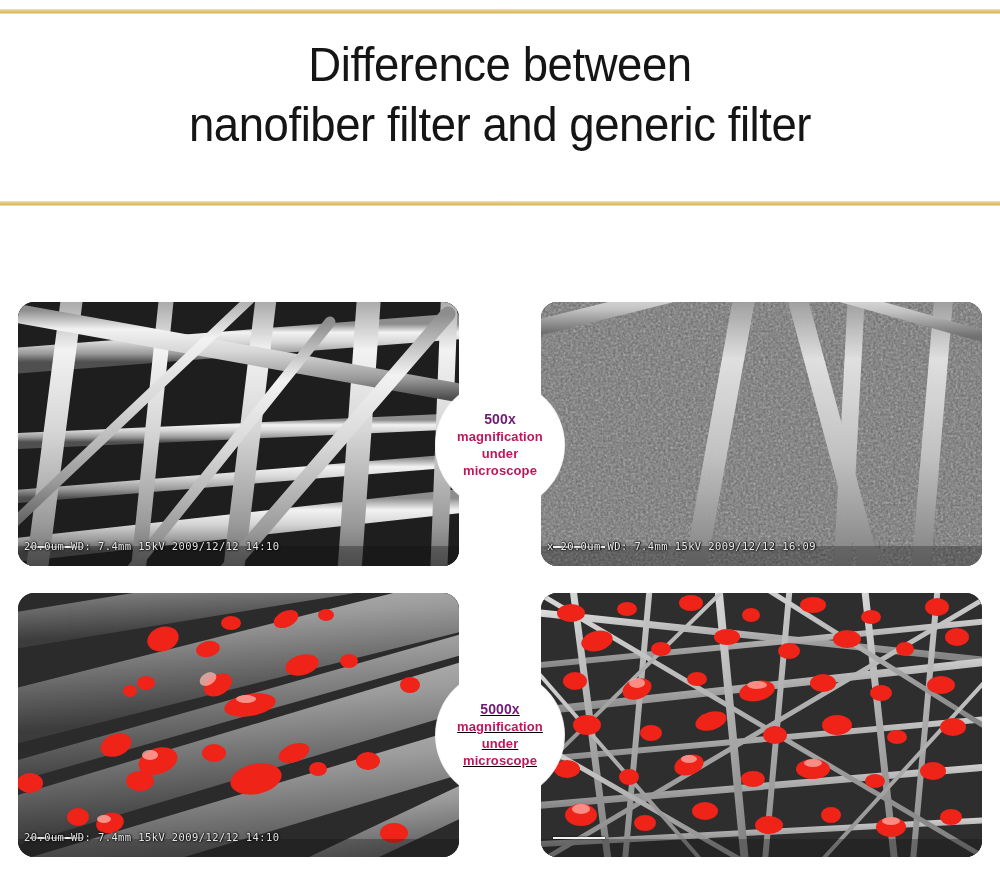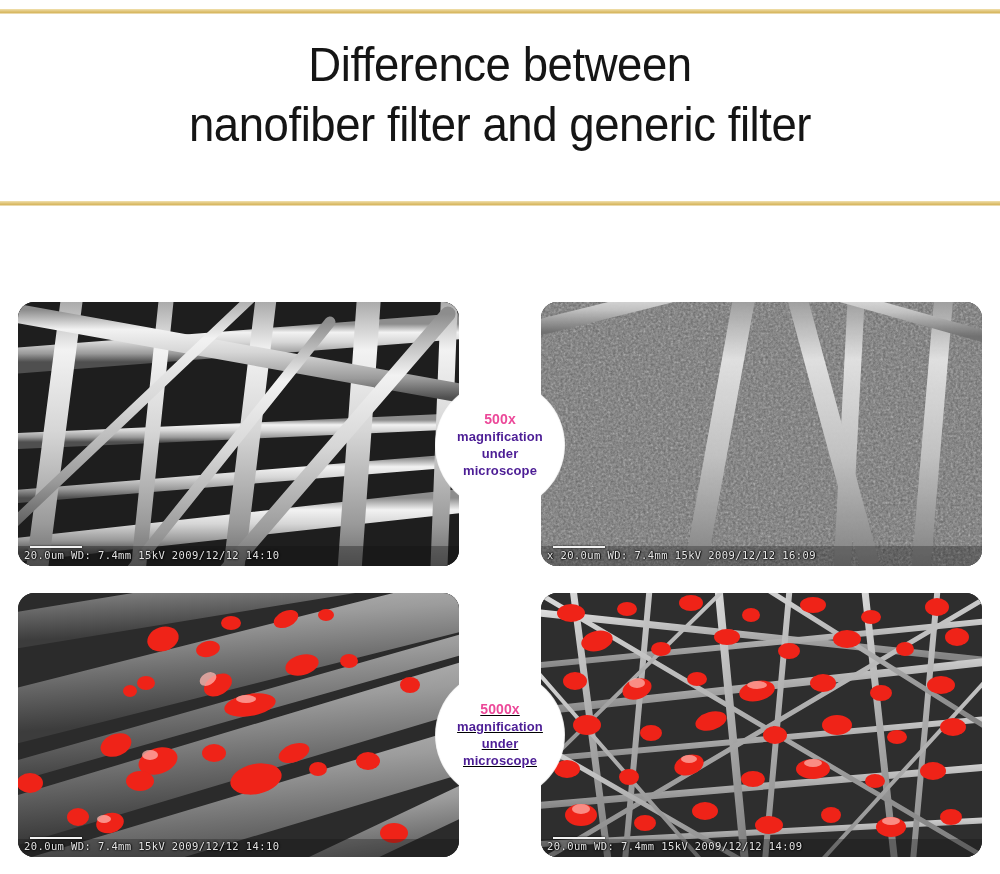--- a/index.html
+++ b/index.html
@@ -63,21 +63,21 @@
     display:flex;align-items:flex-end;
     pointer-events:none;
   }
   .sem-caption-text{
     font-family:"DejaVu Sans Mono","Liberation Mono",monospace;
     font-size:10.5px;
     letter-spacing:0.4px;
     color:#f2f2f2;
     text-shadow:0 0 2px #000,0 0 3px #000, 1px 0 1px rgba(0,0,0,.9);
     white-space:nowrap;
-    padding:0 6px 5px 6px;
+    padding:0 6px 14px 6px;
     opacity:.92;
     filter:blur(0.35px);
   }
   .scalebar{
     position:absolute;left:12px;bottom:18px;
     width:52px;height:2px;background:#f2f2f2;
     box-shadow:0 0 2px #000;
   }
 
   
@@ -87,25 +87,25 @@
     background:#ffffff;
     display:flex;flex-direction:column;
     align-items:center;justify-content:center;
     text-align:center;
     z-index:5;
     box-shadow:0 0 0 1px rgba(255,255,255,.9);
   }
   .badge.top{left:436px;top:381px;}
   .badge.bottom{left:436px;top:671px;text-decoration:underline;}
   .badge .b-zoom{
-    font-size:14px;font-weight:700;color:#ec4899;line-height:17px;
+    font-size:14px;font-weight:700;color:#701a75;line-height:17px;
     letter-spacing:0.1px;
   }
   .badge .b-line{
-    font-size:13px;font-weight:700;color:#4c1d95;line-height:17px;
+    font-size:13px;font-weight:700;color:#be185d;line-height:17px;
     letter-spacing:0.1px;
   }
 </style>
 </head>
 <body>
 
 <div class="page">
 
   <div class="rule top"></div>
 
@@ -366,23 +366,20 @@
           <ellipse cx="216" cy="92" rx="10" ry="4"></ellipse>
           <ellipse cx="272" cy="170" rx="9" ry="4"></ellipse>
           <ellipse cx="148" cy="166" rx="8" ry="4"></ellipse>
           <ellipse cx="350" cy="228" rx="9" ry="4"></ellipse>
           <ellipse cx="40" cy="216" rx="9" ry="5"></ellipse>
         </g>
         <rect x="0" y="0" width="441" height="264" fill="#888" opacity="0.001" filter="url(#gr4)"></rect>
         <rect x="0" y="246" width="441" height="18" fill="#111" opacity="0.3"></rect>
       </svg>
       <div class="scalebar"></div>
-      <div class="sem-caption">
-        <span class="sem-caption-text">20.0um  WD: 7.4mm   15kV  2009/12/12  14:09</span>
-      </div>
     </div>
   </div>
 
   <div class="badge top">
     <span class="b-zoom">500x</span>
     <span class="b-line">magnification</span>
     <span class="b-line">under</span>
     <span class="b-line">microscope</span>
   </div>
 

